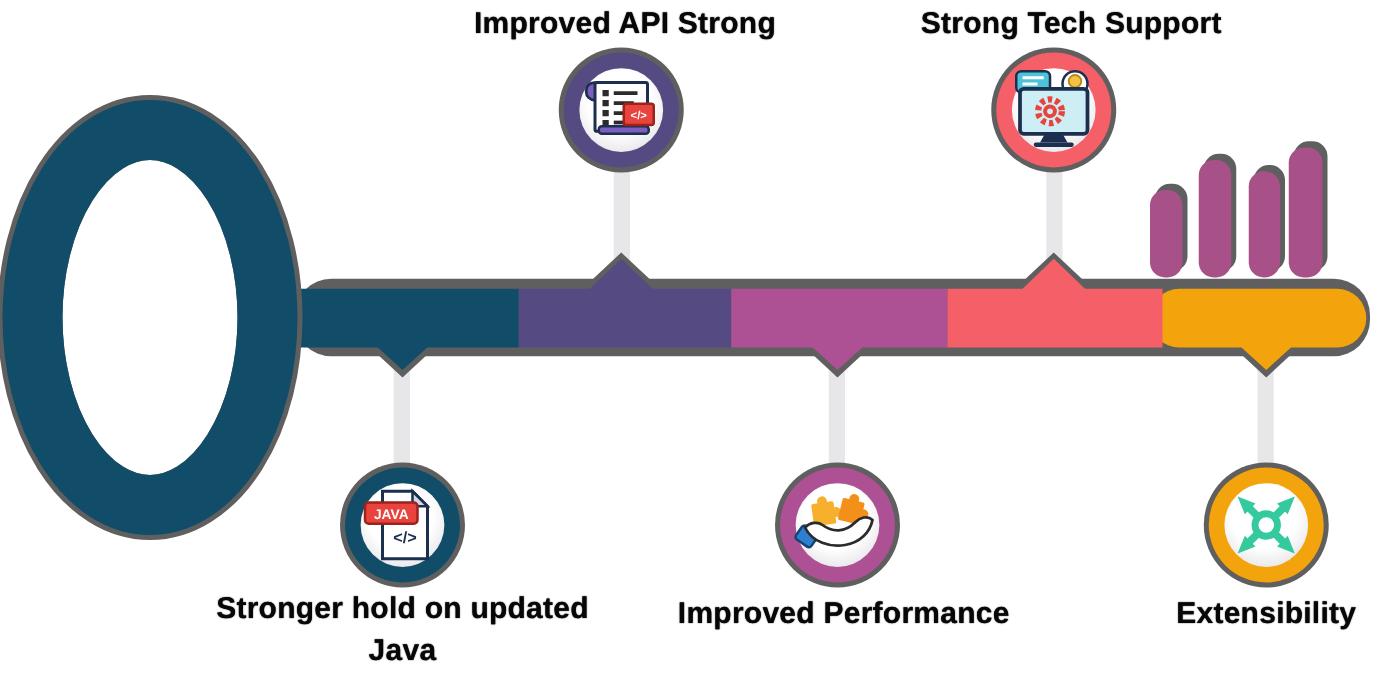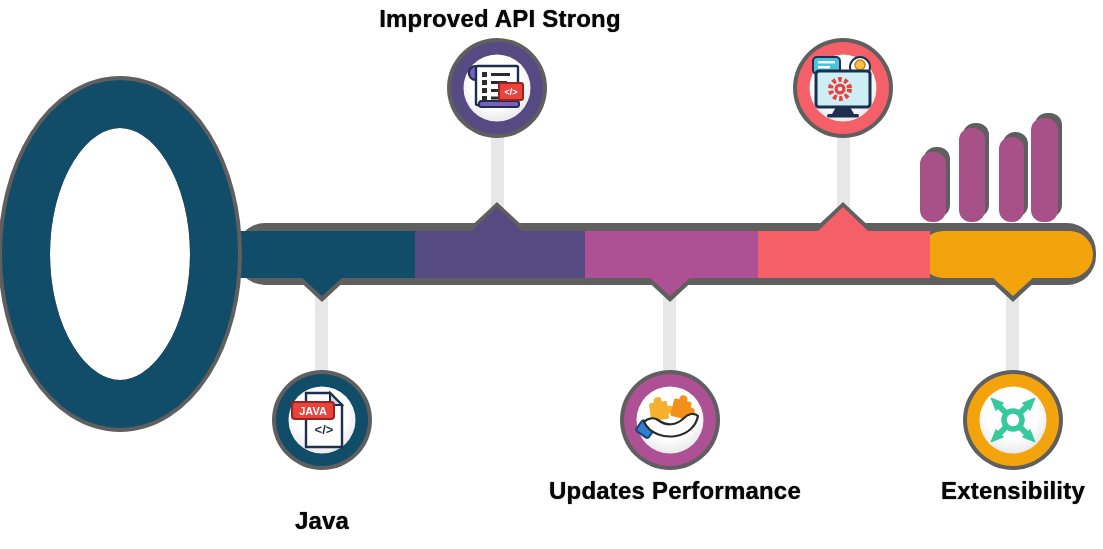--- a/index.html
+++ b/index.html
@@ -182,17 +182,19 @@
         <use href="#extArrow"></use>
         <use href="#extArrow" transform="scale(-1,1)"></use>
         <use href="#extArrow" transform="scale(1,-1)"></use>
         <use href="#extArrow" transform="scale(-1,-1)"></use>
         <circle r="9" fill="#ffffff" stroke-width="5.5"></circle>
       </g>
     </g>
   </svg>
 
   <div class="label" style="left:330px;top:4px;">Improved API Strong</div>
+  <div class="label" style="left:687px;top:4px;">Strong Tech Support</div>
+  <div class="label" style="left:152px;top:472px;">Stronger hold on updated</div>
   <div class="label" style="left:152px;top:506px;">Java</div>
-  <div class="label" style="left:505px;top:476px;">Updates Performance</div>
+  <div class="label" style="left:505px;top:476px;">Improved Performance</div>
   <div class="label" style="left:843px;top:476px;">Extensibility</div>
 
 </div>
 
 </body></html>

